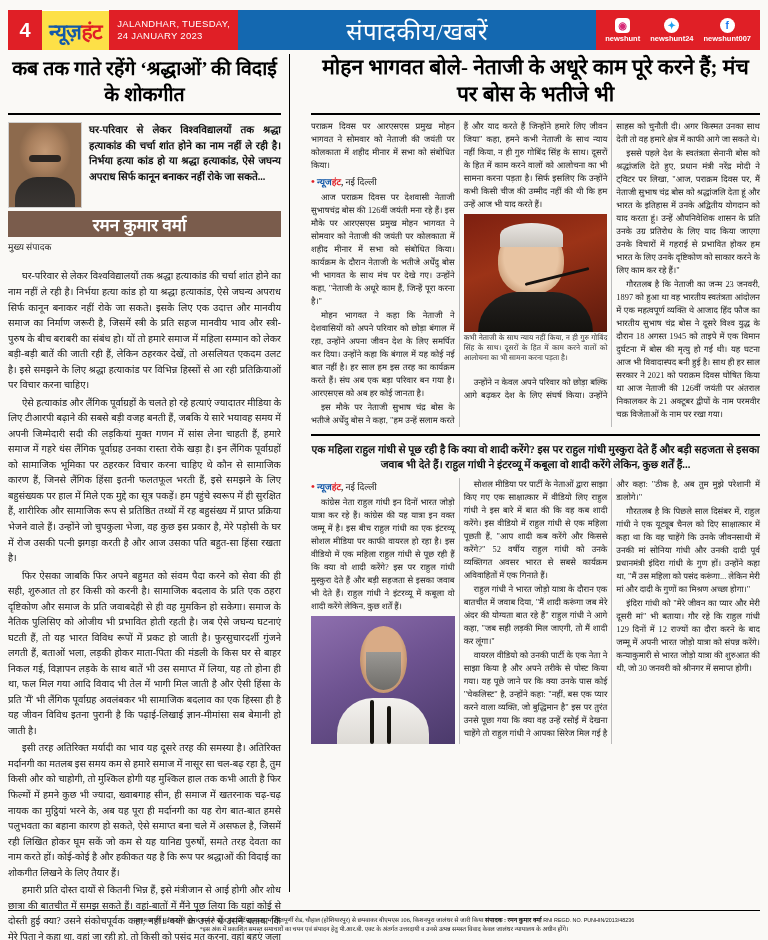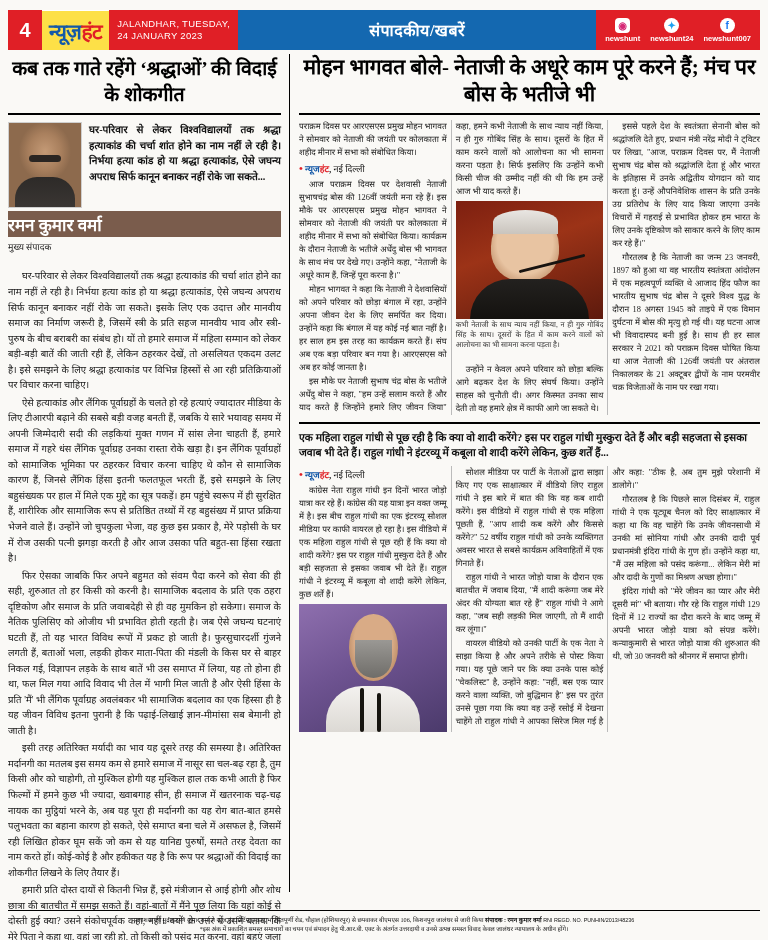--- a/index.html
+++ b/index.html
@@ -43,21 +43,21 @@
     flex-direction: column; justify-content: center;
     font-family: "Liberation Sans", sans-serif;
     font-weight: normal; font-size: 9.5px;
     line-height: 1.25; letter-spacing: .3px;
     flex: 0 0 auto;
   }
   .section-banner {
     background: #1468b0; color: #fff;
     flex: 1 1 auto; display: flex;
     align-items: center; justify-content: center;
-    font-size: 16px; font-weight: bold;
+    font-size: 24px; font-weight: normal;
     letter-spacing: .5px;
   }
   .social-bar {
     background: #e01f26; display: flex;
     align-items: center; gap: 10px;
     padding: 0 9px;
   }
   .social-item { display: flex; flex-direction: column; align-items: center; gap: 1px; }
   .si-icon {
     width: 15px; height: 15px; border-radius: 3px;
@@ -68,21 +68,21 @@
   }
   .si-icon.ig { color: #d62976; border-radius: 4px; }
   .si-icon.tw { color: #1da1f2; border-radius: 50%; }
   .si-icon.fb { color: #1877f2; border-radius: 50%; }
   .si-label {
     color: #fff; font-family: "Liberation Sans", sans-serif;
     font-size: 7.5px; font-weight: bold;
   }
 
   
-  .content { display: flex; gap: 0; height: 838px; }
+  .content { display: flex; gap: 12px; height: 838px; }
   .col-left {
     width: 282px; padding-right: 8px;
     border-right: 1.5px solid #000;
   }
   .col-right { flex: 1; padding-left: 9px; }
 
   
   .ed-headline {
     font-size: 19.5px; font-weight: bold;
     text-align: center; line-height: 1.32;
@@ -110,21 +110,21 @@
     left: 20px; right: 20px; top: 32px; height: 7px;
     background: #2a2522; border-radius: 4px; z-index: 2;
   }
   .ed-kicker {
     flex: 1; font-size: 10.2px; line-height: 1.52;
     text-align: justify; font-weight: bold; color: #111;
   }
   .ed-byline-bar {
     background: #7a5c4c; color: #fff;
     height: 26px; display: flex;
-    align-items: center; justify-content: flex-start;
+    align-items: center; justify-content: center;
     padding-right: 10px; margin-top: 2px;
     font-size: 17px; font-weight: bold;
   }
   .ed-role {
     text-align: left; font-size: 9px;
     margin: 3px 0 15px; color: #222; font-family: Liberation Serif, serif;
   }
   .body-text {
     font-size: 9.6px; line-height: 1.62;
     text-align: justify; color: #1a1a1a;
@@ -134,21 +134,21 @@
 
   
   .story-headline {
     font-size: 21px; font-weight: bold;
     text-align: center; line-height: 1.3;
     color: #000; margin-bottom: 4px;
   }
   .rule-thick { border-top: 2.5px solid #000; margin: 4px 0 5px; }
   .standfirst {
     font-size: 10.6px; line-height: 1.45;
-    font-weight: bold;
+    text-align: center; font-weight: bold;
     color: #111; margin-bottom: 5px;
   }
   .byline {
     font-size: 9px; font-weight: bold; color: #111;
     margin-bottom: 3px;
   }
   .byline .dot { color: #e01f26; font-size: 11px; }
   .byline .brand-a { color: #1459a8; }
   .byline .brand-b { color: #e01f26; }
   .byline .place { font-weight: normal; margin-top: 44px; }

